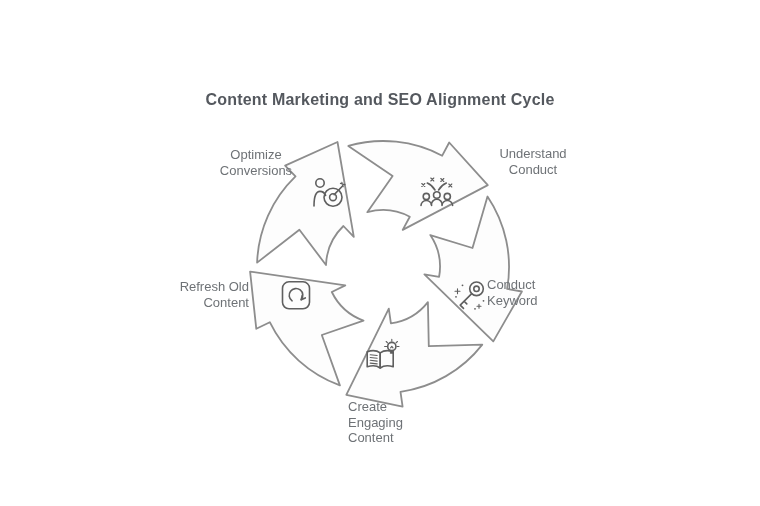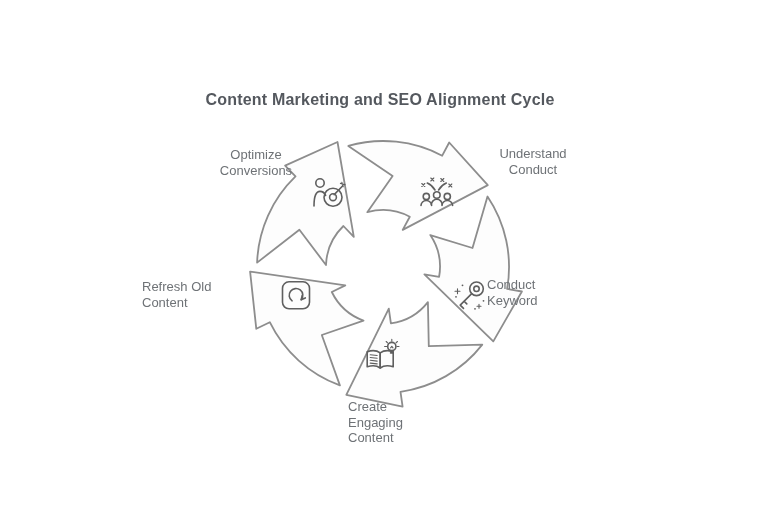--- a/index.html
+++ b/index.html
@@ -16,21 +16,21 @@
   .icon{stroke:var(--icon,#5f5f5f);stroke-width:1.6;fill:none;stroke-linecap:round;stroke-linejoin:round;}
   .icon .thin{stroke-width:1.1;}
   .icon .dot{fill:var(--icon,#5f5f5f);stroke:none;}
   .label{
     position:absolute;font-size:13px;line-height:15.5px;color:var(--label,#6e7276);
   }
   .label-optimize{left:201px;top:147px;width:110px;text-align:center;}
   .label-understand{left:478px;top:146px;width:110px;text-align:center;}
   .label-conduct{left:487px;top:277px;width:100px;text-align:left;}
   .label-create{left:348px;top:399px;width:100px;text-align:left;}
-  .label-refresh{left:142px;top:279px;width:100px;text-align:left;}
+  .label-refresh{left:149px;top:279px;width:100px;text-align:right;}
 </style>
 </head>
 <body>
 
 <div class="stage">
 
   <h1 class="title">Content Marketing and SEO Alignment Cycle</h1>
 
   <svg class="cycle-svg" viewBox="0 0 760 506" xmlns="http://www.w3.org/2000/svg">
     <g id="arrows">

